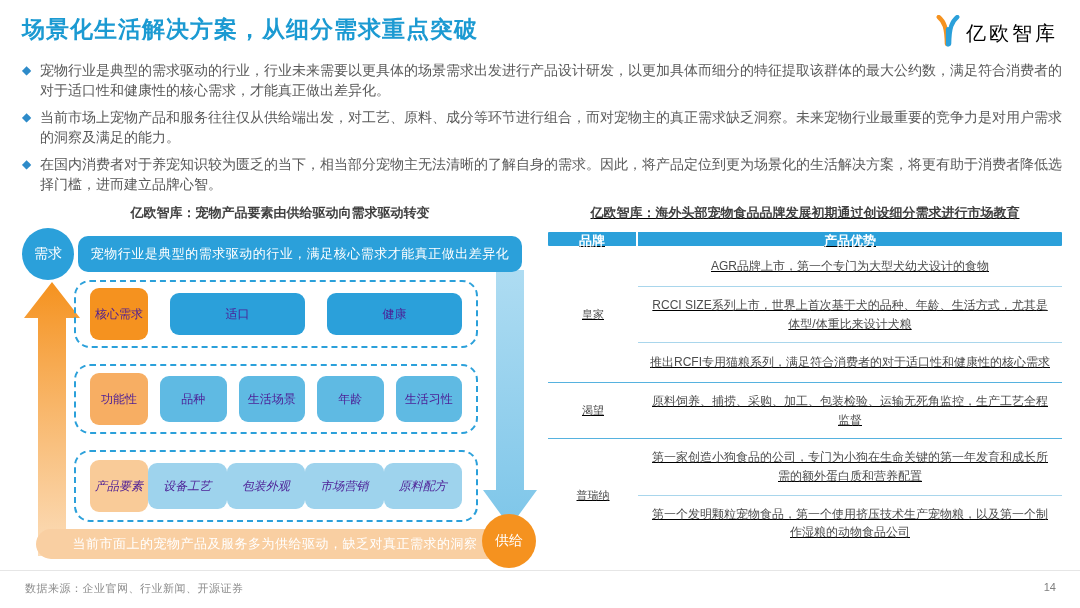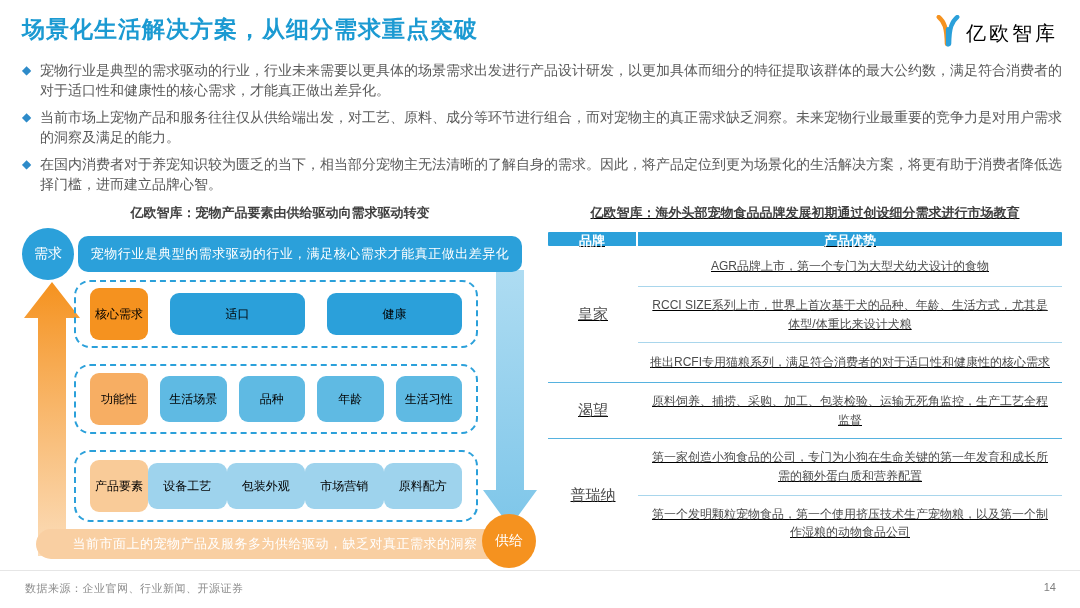--- a/index.html
+++ b/index.html
@@ -53,44 +53,44 @@
     position:absolute;left:16px;top:305px;width:478px;height:30px;background:var(--banner-orange);
     border-radius:15px;color:#fff;font-size:13px;display:flex;align-items:center;
     justify-content:center;z-index:3;letter-spacing:.5px;
   }
   .dashed-row{
     position:absolute;left:54px;width:404px;border:2px dashed var(--blue);
     border-radius:16px;display:flex;align-items:center;padding:0 14px;z-index:4;background:transparent;
   }
   .dr1{top:56px;height:68px;gap:22px;}
   .dr2{top:140px;height:70px;gap:12px;}
-  .dr3{top:226px;height:72px;gap:0;}
+  .dr3{top:226px;height:72px;gap:0;font-style:italic;}
   .dbox{
-    border-radius:9px;color:#000000;font-size:12px;line-height:1.25;text-align:center;
+    border-radius:9px;color:#4c1d95;font-size:12px;line-height:1.25;text-align:center;
     display:flex;align-items:center;justify-content:center;
   }
   .dlabel{flex:0 0 58px;width:58px;height:52px;}
   .ditem{flex:1;height:46px;}
   .dr1 .ditem{height:42px;}
   .dr1 .dlabel{background:var(--orange);}   .dr1 .ditem{background:var(--blue);}
   .dr2 .dlabel{background:var(--orange-mid);} .dr2 .ditem{background:var(--blue-mid);}
   .dr3 .dlabel{background:var(--orange-light);}.dr3 .ditem{background:var(--blue-light);}
   .arrow-svg{position:absolute;z-index:1;}
   .arrow-up{left:2px;top:58px;}
   .arrow-down{left:462px;top:46px;}
 
   
   .right-panel{position:absolute;left:548px;top:204px;width:514px;text-decoration:underline;}
   .ptable{margin-top:8px;width:100%;}
   .thead{display:grid;grid-template-columns:90px 1fr;background:var(--blue);height:14px;border-radius:1px;}
   .thcell{display:flex;align-items:center;justify-content:center;color:#fff;font-size:13px;font-weight:bold;}
   .thcell:first-child{border-right:2px solid #fff;}
   .tgroup{display:grid;grid-template-columns:90px 1fr;}
   .tgroup + .tgroup{border-top:1px solid var(--divider);}
-  .brand-cell{display:flex;align-items:center;justify-content:center;font-size:15px;color:var(--table-text);}
+  .brand-cell{display:flex;align-items:center;justify-content:center;font-size:11px;color:var(--table-text);}
   .items-col{display:flex;flex-direction:column;}
   .item-cell{
     display:flex;align-items:center;justify-content:center;text-align:center;
     font-size:12px;color:var(--table-text);line-height:1.55;padding:9px 10px;min-height:40px;
   }
   .item-cell + .item-cell{border-top:1px solid var(--divider-light);}
 
   
   .footer-line{position:absolute;left:0;right:0;top:570px;border-top:1px solid #E6E6E6;}
   .source{position:absolute;left:25px;top:581px;font-size:11px;color:#8C8C8C;letter-spacing:.5px;}
@@ -157,22 +157,22 @@
       <div class="top-banner">宠物行业是典型的需求驱动的行业，满足核心需求才能真正做出差异化</div>
 
       <div id="dashed-rows">
           <div class="dashed-row dr1">
             <div class="dbox dlabel">核心需求</div>
             <div class="dbox ditem">适口</div>
             <div class="dbox ditem">健康</div>
           </div>
           <div class="dashed-row dr2">
             <div class="dbox dlabel">功能性</div>
+            <div class="dbox ditem">品种</div>
             <div class="dbox ditem">生活场景</div>
-            <div class="dbox ditem">品种</div>
             <div class="dbox ditem">年龄</div>
             <div class="dbox ditem">生活习性</div>
           </div>
           <div class="dashed-row dr3">
             <div class="dbox dlabel">产品要素</div>
             <div class="dbox ditem">设备工艺</div>
             <div class="dbox ditem">包装外观</div>
             <div class="dbox ditem">市场营销</div>
             <div class="dbox ditem">原料配方</div>
           </div>

